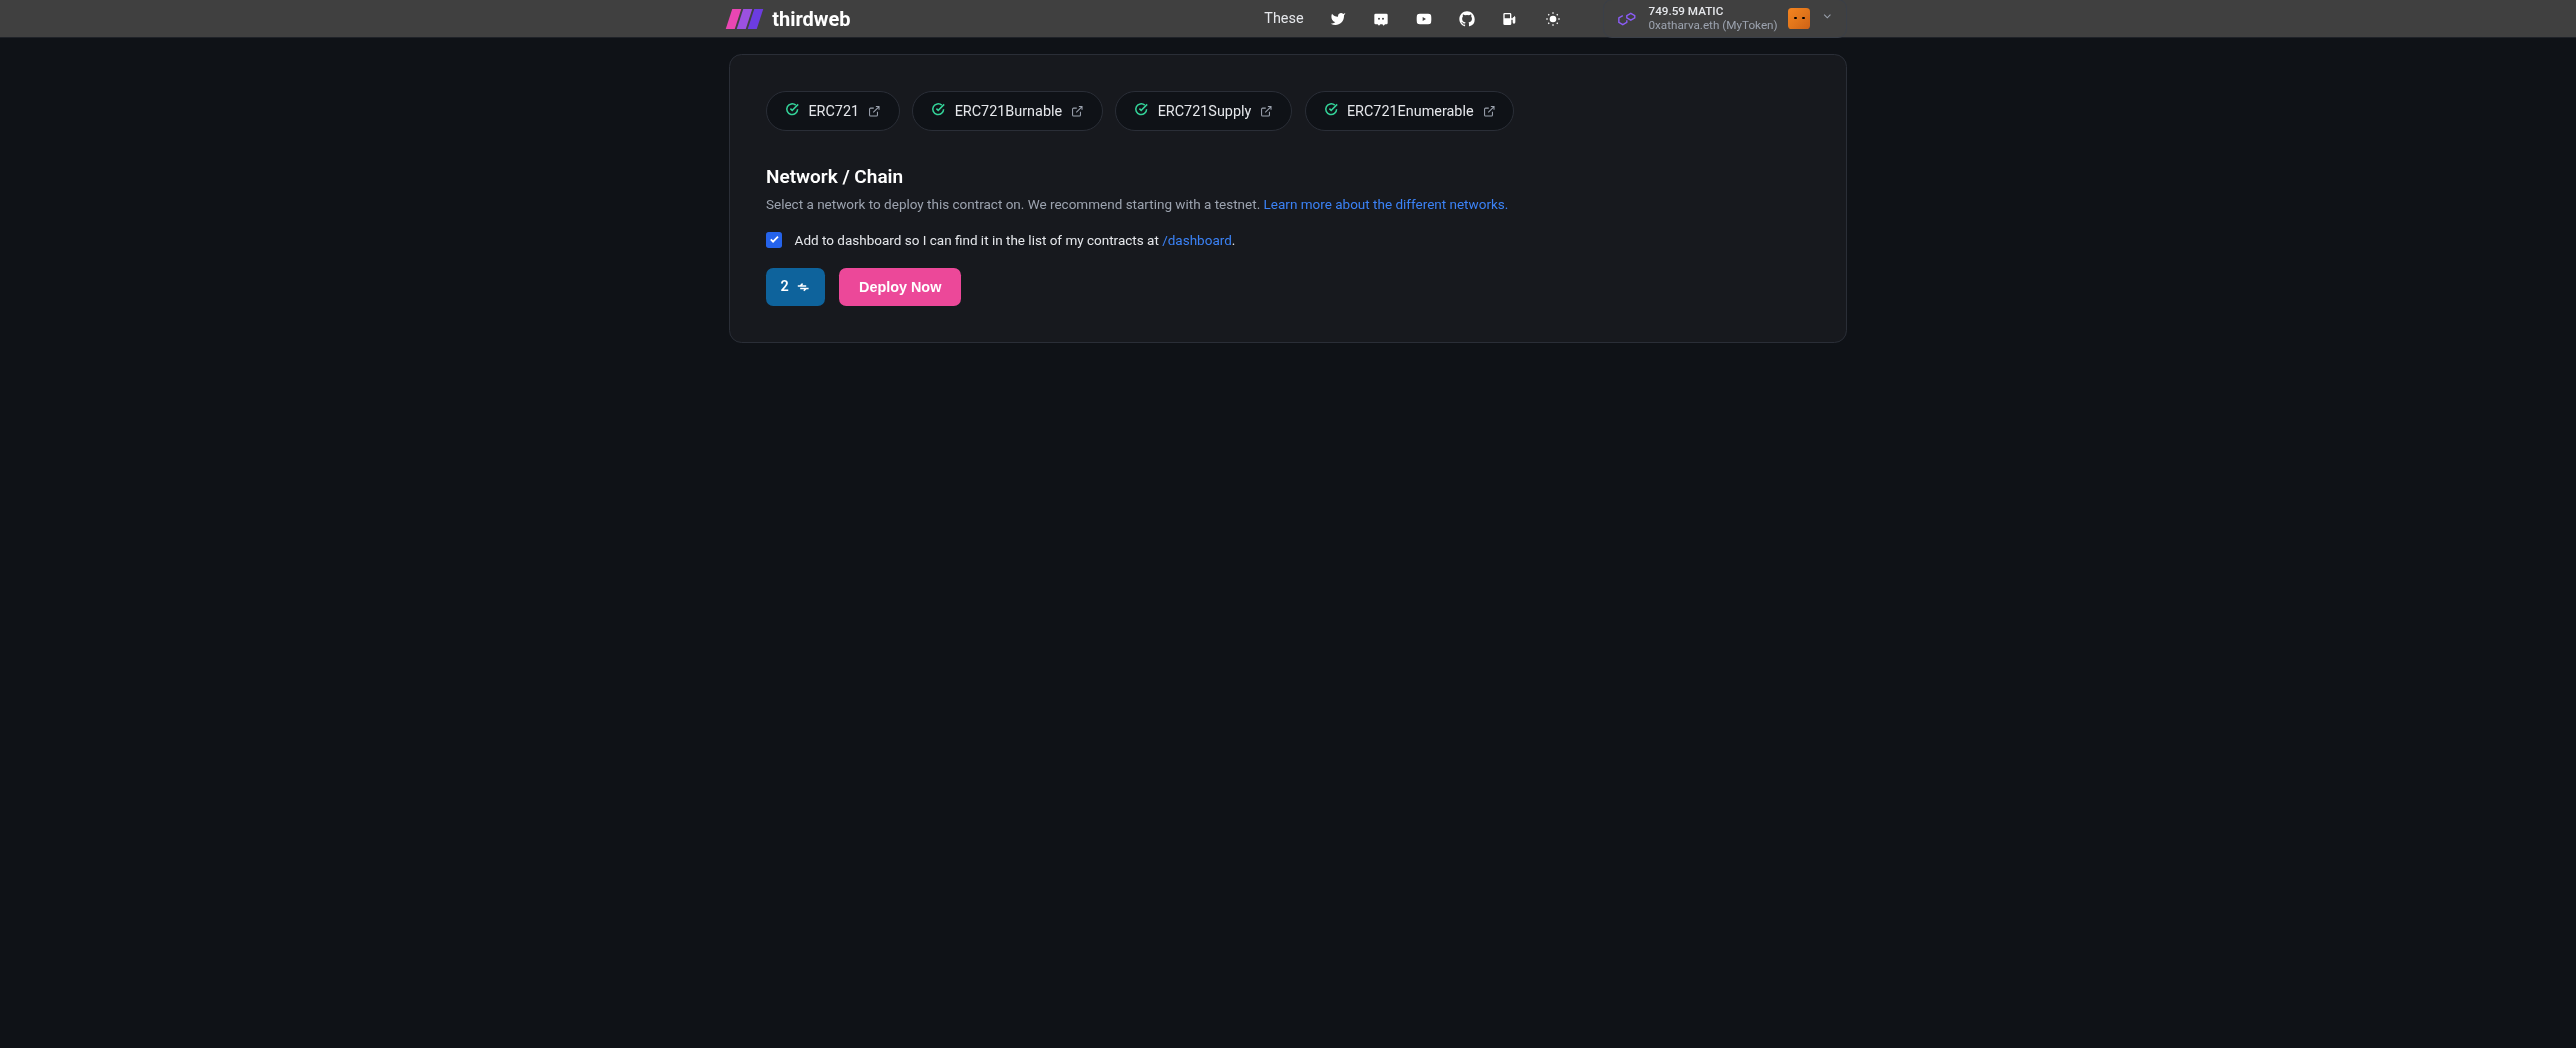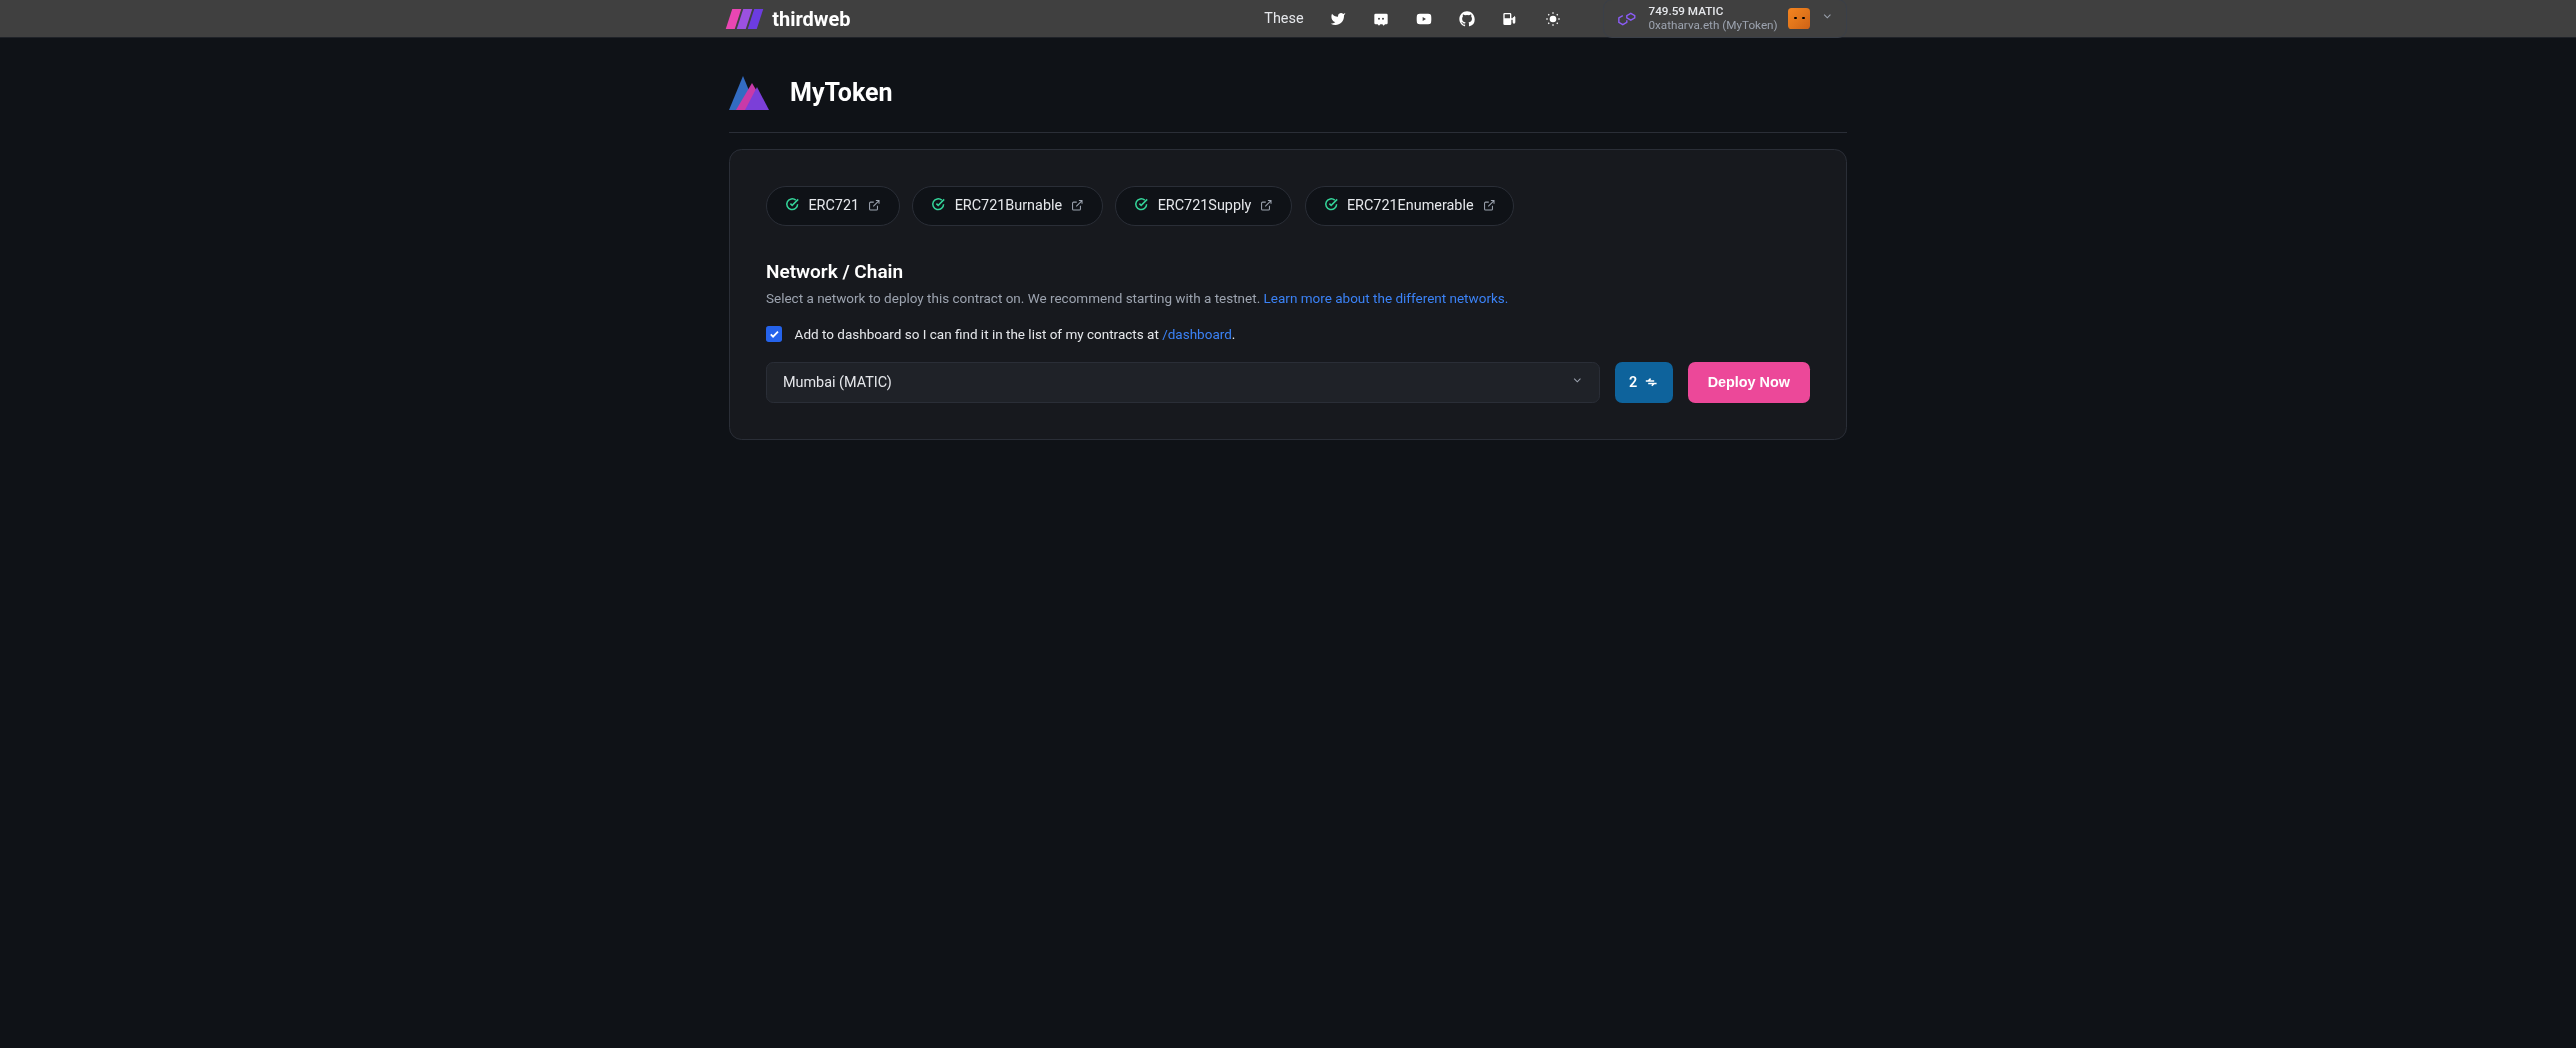--- a/index.html
+++ b/index.html
@@ -277,28 +277,20 @@
         <div class="fox"></div>
         <span class="chev"><svg width="12.6" height="12.6" viewBox="0 0 24 24" fill="none" stroke="currentColor" stroke-width="2">
               <polyline points="6 9 12 15 18 9"></polyline>
             </svg></span>
       </div>
     </div>
   </div>
 </div>
 
 <div class="main">
-  <div class="page-header">
-    <div class="token-logo">
-      <div class="tri tri2"></div>
-      <div class="tri tri1"></div>
-      <div class="tri tri3"></div>
-    </div>
-    <h1 class="page-title">MyToken</h1>
-  </div>
 
   <div class="card">
 
     <div class="chips">
       <div class="chip">
         <span class="check"><svg width="14.4" height="14.4" viewBox="0 0 24 24" fill="none" stroke="currentColor" stroke-width="2.5">
               <path d="M21 12a9 9 0 11-3-6.7"></path>
               <polyline points="22 4 12 14 9 11"></polyline>
             </svg></span>
         <span>ERC721</span>
@@ -348,26 +340,20 @@
         <svg width="10.8" height="10.8" viewBox="0 0 24 24" fill="none" stroke="currentColor" stroke-width="4">
             <polyline points="20 6 9 17 4 12"></polyline>
           </svg>
       </div>
       <span>
         <span>Add to dashboard so I can find it in the list of my contracts at </span><a class="link">/dashboard</a><span>.</span>
       </span>
     </div>
 
     <div class="deploy-row">
-      <div class="select">
-        <span>Mumbai (MATIC)</span>
-        <span class="chev2"><svg width="12.6" height="12.6" viewBox="0 0 24 24" fill="none" stroke="currentColor" stroke-width="2">
-              <polyline points="6 9 12 15 18 9"></polyline>
-            </svg></span>
-      </div>
       <div class="tx-count">
         <span>2</span>
         <svg width="14.4" height="14.4" viewBox="0 0 24 24" fill="none" stroke="currentColor" stroke-width="2.5">
             <path d="M7 10l4-4M3 10h14M17 14l-4 4M21 14H7"></path>
           </svg>
       </div>
       <button class="deploy-btn">Deploy Now</button>
     </div>
   </div>
 </div>

